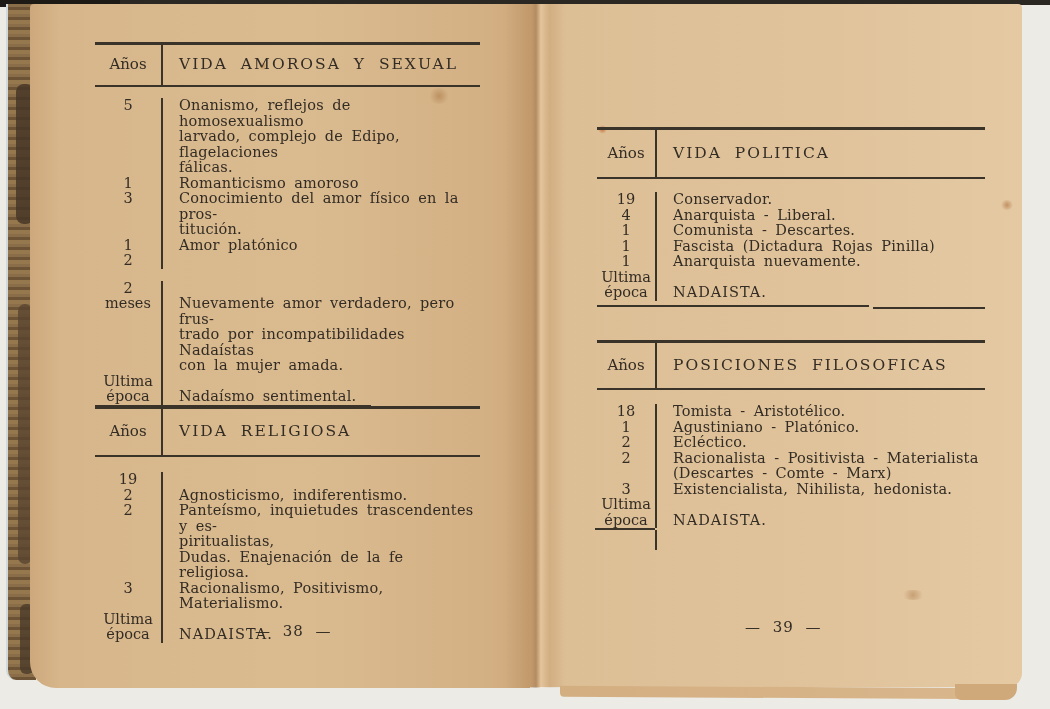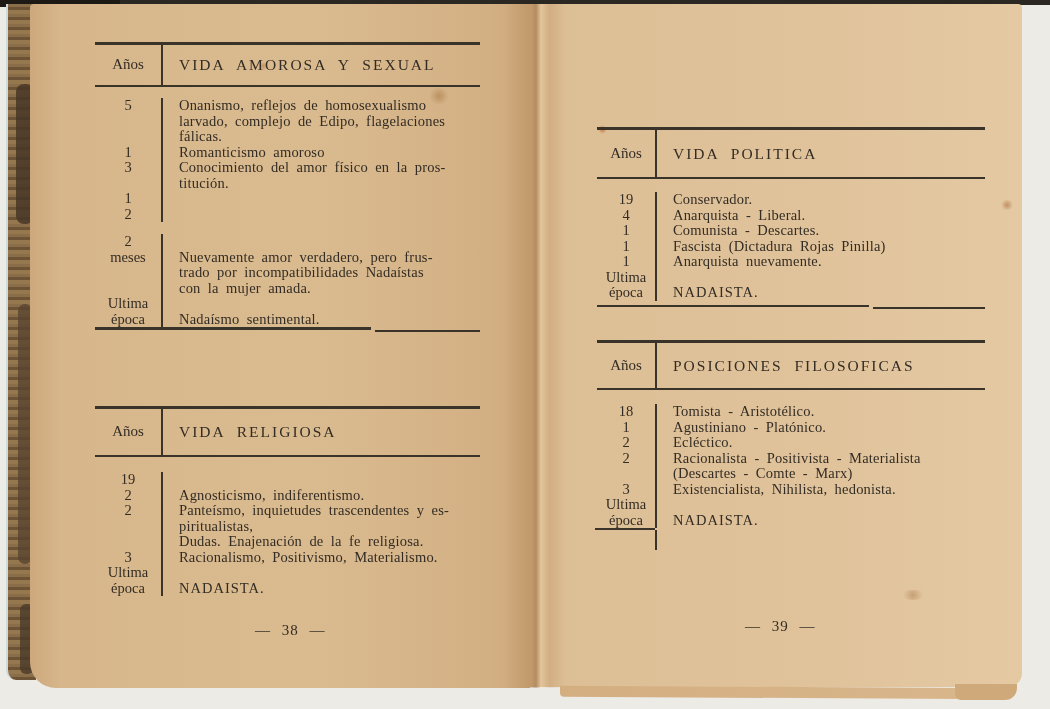--- a/index.html
+++ b/index.html
@@ -1,17 +1,17 @@
 <!DOCTYPE html>
 <html><head>
 <meta charset="utf-8">
 <style>
   html,body{margin:0;padding:0;}
   body{width:1050px;height:709px;overflow:hidden;background:#ecebe6;font-family:"DejaVu Serif", serif;}
-  .scan{position:relative;width:1050px;height:709px;background:#edebe5;font-family:Liberation Serif, serif;}
+  .scan{position:relative;width:1050px;height:709px;background:#edebe5;}
 
   
   .top-strip{position:absolute;left:0;top:0;width:1050px;height:5px;background:#2b2722;}
   .top-strip-left{position:absolute;left:0;top:0;width:120px;height:7px;background:#1d1a16;}
 
   
   .book-edge{position:absolute;left:6px;top:4px;width:28px;height:676px;
     background:
       repeating-linear-gradient(180deg,#8a6d49 0 3px,#6d5335 3px 6px,#96784f 6px 10px),
       #7a5f3f;
@@ -111,20 +111,21 @@
         <div class="ycol">1</div>
         <div class="tcol">Romanticismo amoroso</div>
       </div>
       <div class="trow">
         <div class="ycol">3</div>
         <div class="tcol">Conocimiento del amor físico en la pros-
 titución.</div>
       </div>
       <div class="trow">
         <div class="ycol">1</div>
+        <div class="tcol">Amor platónico</div>
       </div>
       <div class="trow">
         <div class="ycol">2</div>
       </div>
       <div class="trow row-off gap12">
         <div class="ycol">2
 meses</div>
         <div class="tcol">Nuevamente amor verdadero, pero frus-
 trado por incompatibilidades Nadaístas
 con la mujer amada.</div>

